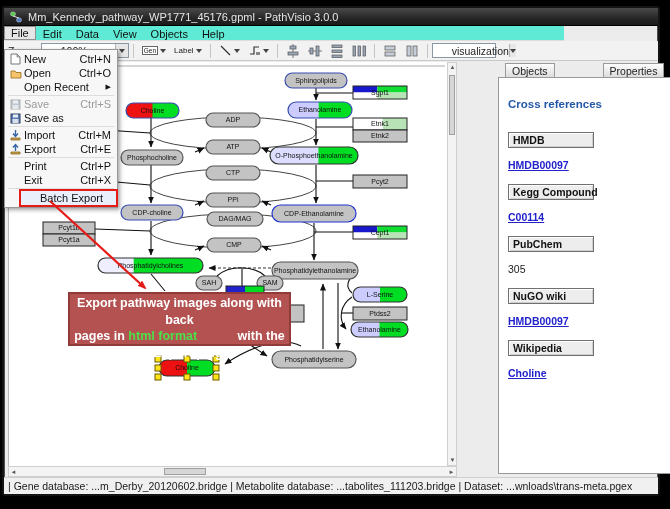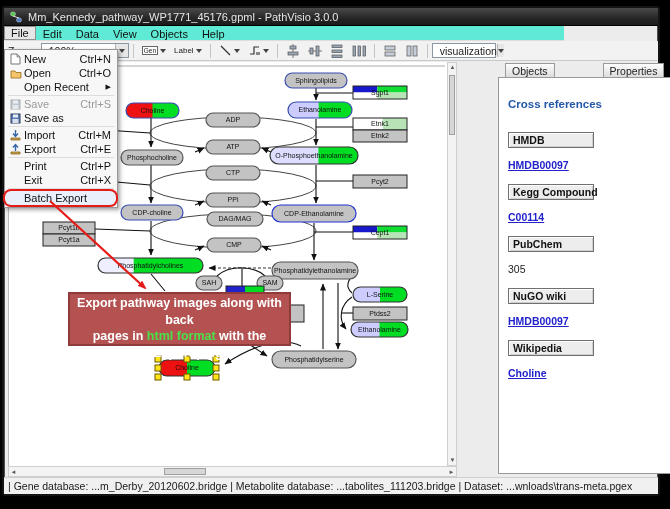--- a/index.html
+++ b/index.html
@@ -21,21 +21,21 @@
   #menubar{left:4px;top:26px;width:560px;height:15px;background:#5eead4;z-index:5;
     display:flex;align-items:stretch;font-size:11px;color:#111;border-bottom:1px solid #dcdcdc;}
   #menubar .mitem{padding:1px 7px 0 7px;display:flex;align-items:center;}
   #menubar .mitem.open{background:#e6e6e6;border:1px solid #8f8f8f;padding:0 6px;}
 
   
   #toolbar{left:4px;top:41px;width:654px;height:20px;background:#f2f2f2;z-index:5;
     display:flex;align-items:center;font-size:10.5px;color:#222;border-bottom:1px solid #c9c9c9;padding-left:4px;text-align:right;}
   .tb-label{margin-right:3px;}
   .combo{background:#fff;border:1px solid #8a97a5;height:15px;display:flex;align-items:center;
-    font-size:10.5px;padding-left:7px;position:relative;}
+    font-size:10.5px;padding-left:19px;position:relative;}
   .combo .arrow-btn{margin-left:auto;width:13px;height:100%;background:#e7e7e7;border-left:1px solid #b5b5b5;
     display:flex;align-items:center;justify-content:center;}
   .tri-down{width:0;height:0;border-left:3px solid transparent;border-right:3px solid transparent;border-top:4px solid #444;}
   .tb-btn{height:17px;min-width:17px;display:flex;align-items:center;justify-content:center;margin:0 1px;
     border:1px solid transparent;padding:0 2px;}
   .tb-sep{width:1px;height:14px;background:#c5c5c5;margin:0 4px;}
   .tb-dd{display:flex;align-items:center;gap:2px;}
 
   
   #canvas{left:8px;top:62px;width:439px;height:404px;background:#fff;z-index:2;border-left:1px solid #b9b9b9;}
@@ -69,21 +69,21 @@
 
   
   #file-menu{left:4px;top:49px;width:114px;z-index:60;background:#f7f7f7;border:1px solid #979797;
     box-shadow:2px 2px 4px rgba(0,0,0,.35);font-size:11px;color:#111;padding:2px 0;}
   .fm-item{height:14px;display:flex;align-items:center;padding:0 6px 0 2px;position:relative;}
   .fm-icon{width:17px;display:flex;align-items:center;justify-content:center;}
   .fm-label{flex:0 0 auto;}
   .fm-short{margin-left:auto;}
   .fm-item.disabled{color:#9a9a9a;}
   .fm-sep{height:1px;background:#dcdcdc;margin:1px 3px;}
-  .fm-item.batch{background:#e9f0fb;box-shadow:0 0 0 2px #e41b17;margin:2px 1px 0 0;border-radius:6px;}
+  .fm-item.batch{background:#e9f0fb;box-shadow:0 0 0 2px #e41b17;margin:2px 1px 0 16px;}
   .fm-sub{margin-left:auto;font-size:7px;}
 
   
   #annotation-svg{left:0;top:0;z-index:80;pointer-events:none;}
   #callout{left:68px;top:292px;width:223px;height:54px;z-index:70;background:#b35251;
     border:2px solid #8e3b39;color:#fff;font-weight:bold;font-size:12.5px;line-height:16.5px;
     text-align:center;padding-top:1px;}
 </style>
 </head>
 <body>
@@ -547,21 +547,21 @@
   <div class="fm-sep"></div>
   <div class="fm-item batch">
     <span class="fm-icon"></span>
     <span class="fm-label">Batch Export</span>
   </div>
 </div>
 
 <div class="abs" id="callout">
   <div id="callout-text">
       <div><span style="color: rgb(255, 255, 255);">Export pathway images along with back</span></div>
-      <div><span style="color: rgb(255, 255, 255);">pages in </span><span style="color: rgb(76, 224, 74);">html format</span><span style="color: rgb(255, 255, 255);"> with the</span></div>
+      <div><span style="color: rgb(255, 255, 255);">pages in </span><span style="color: rgb(76, 224, 74);">html format</span><span style="color: rgb(255, 255, 255); padding-left: 37px;"> with the</span></div>
       <div><span style="color: rgb(255, 255, 255);">HtmlExport plugin</span></div>
     </div>
 </div>
 <svg class="abs" id="annotation-svg" width="670" height="509">
   <defs>
     <marker id="arrow-red" markerWidth="10" markerHeight="10" refX="7" refY="3.5" orient="auto" markerUnits="userSpaceOnUse">
       <path d="M0,0 L9,3.5 L0,7 z" fill="#e41b17"></path>
     </marker>
   </defs>
   <line id="red-arrow-line" stroke="#e41b17" stroke-width="2.2" marker-end="url(#arrow-red)" x1="50" y1="201" x2="145" y2="288"></line>

